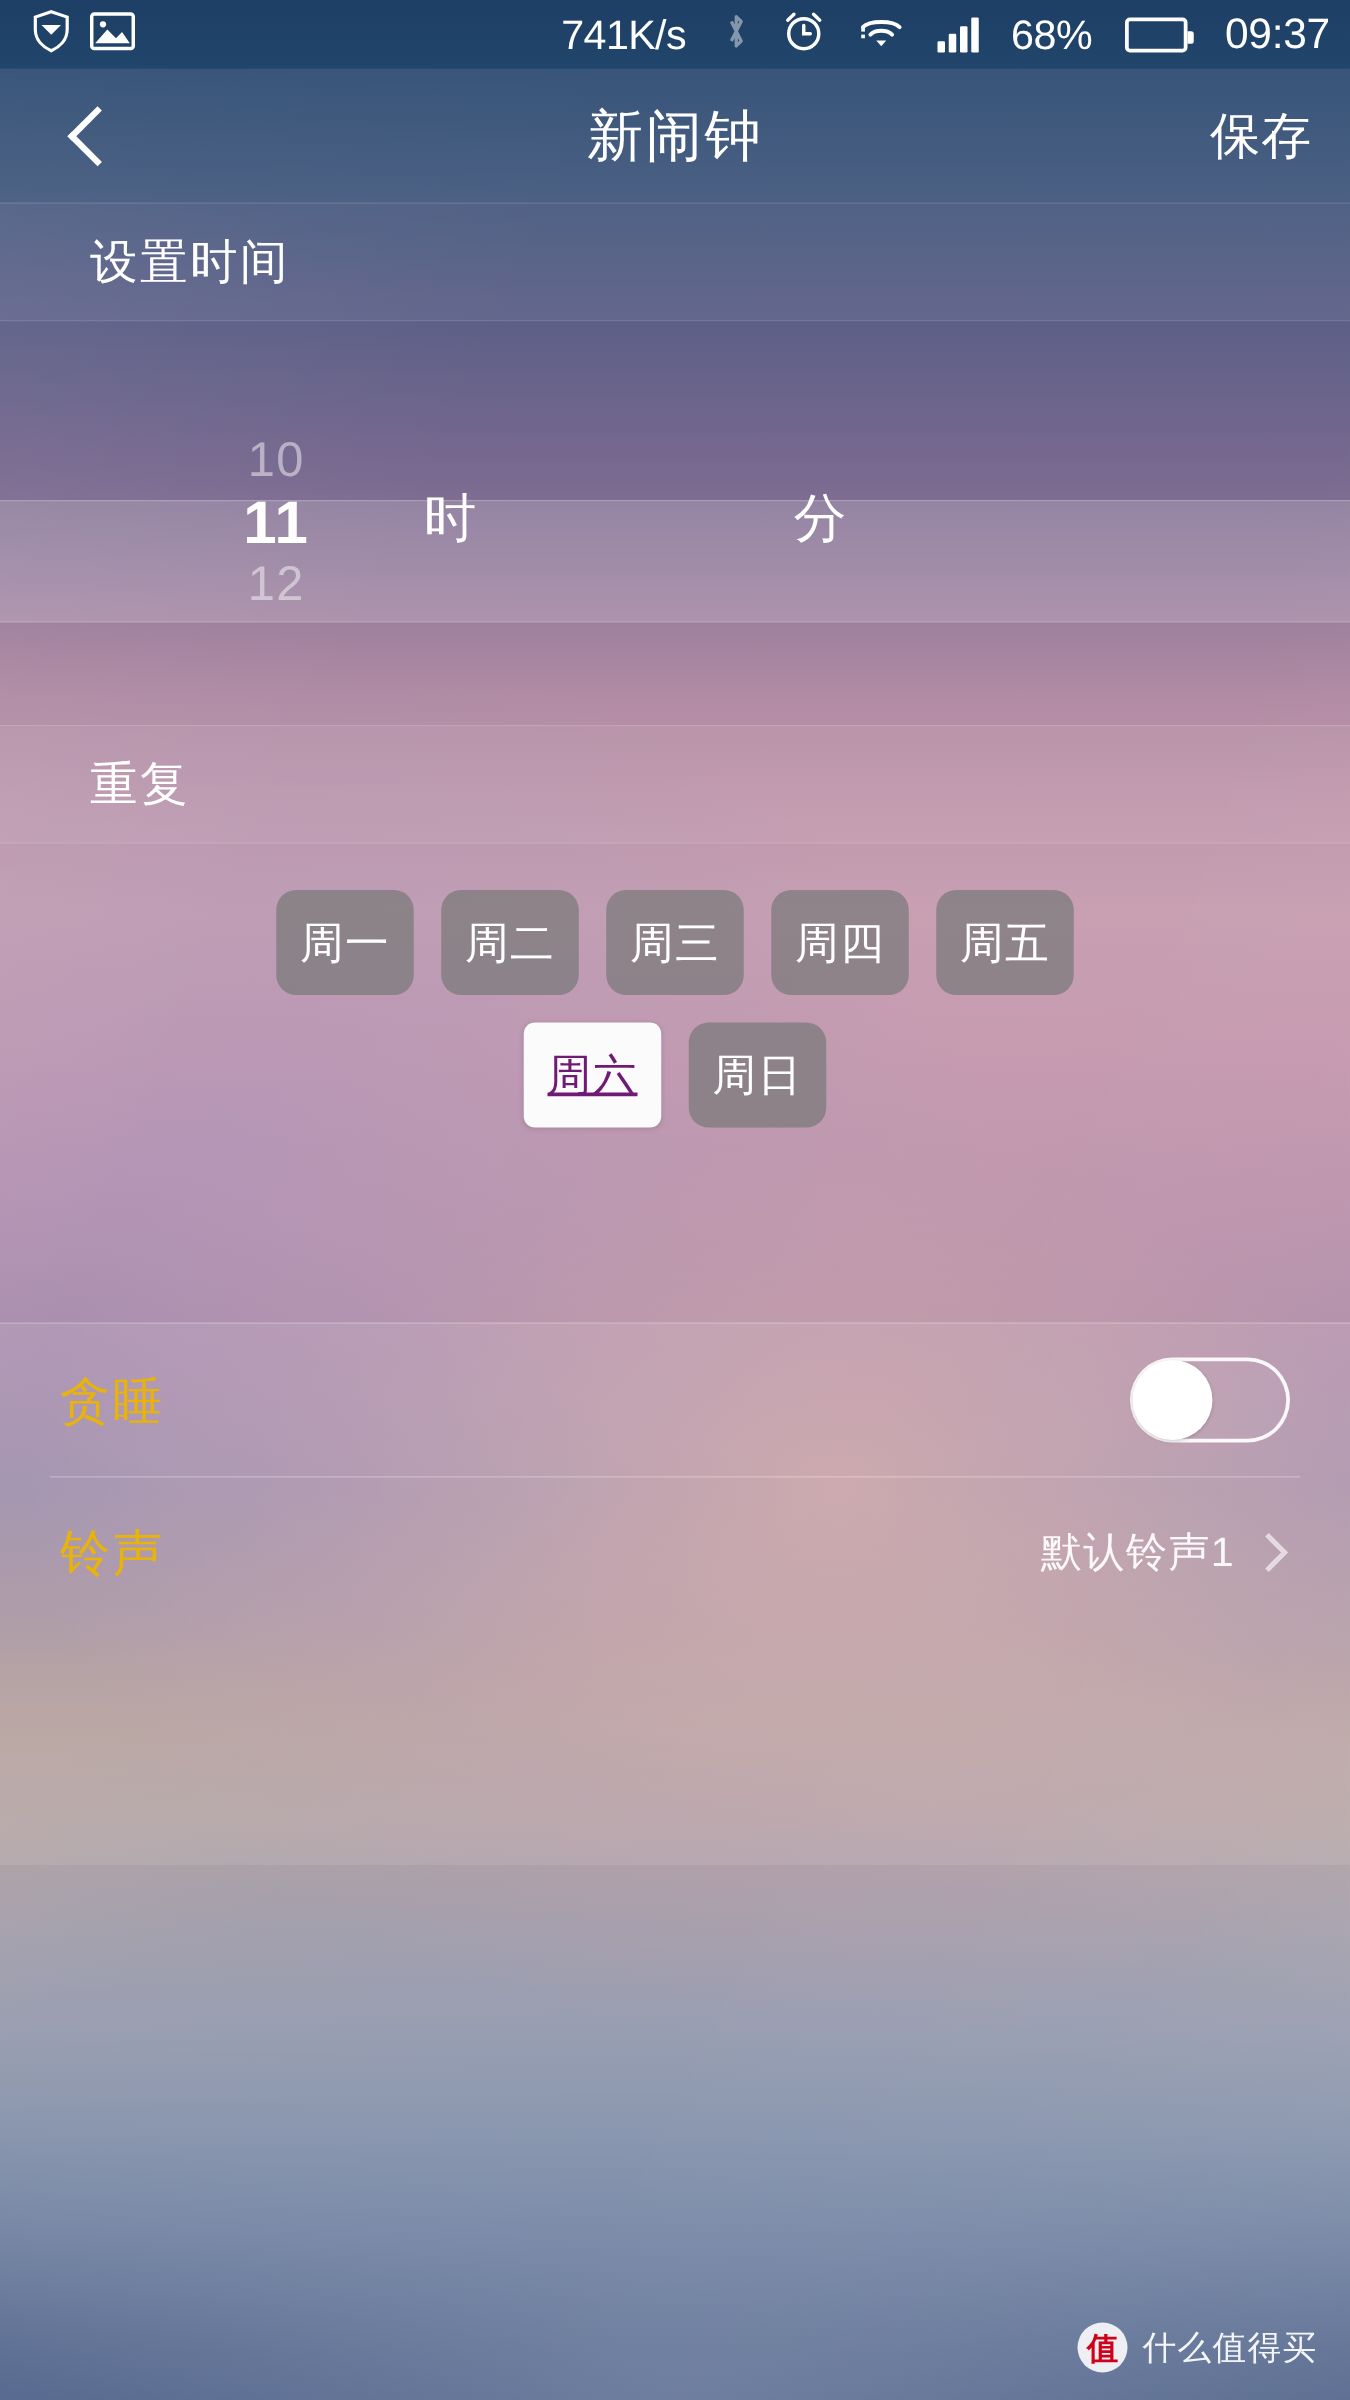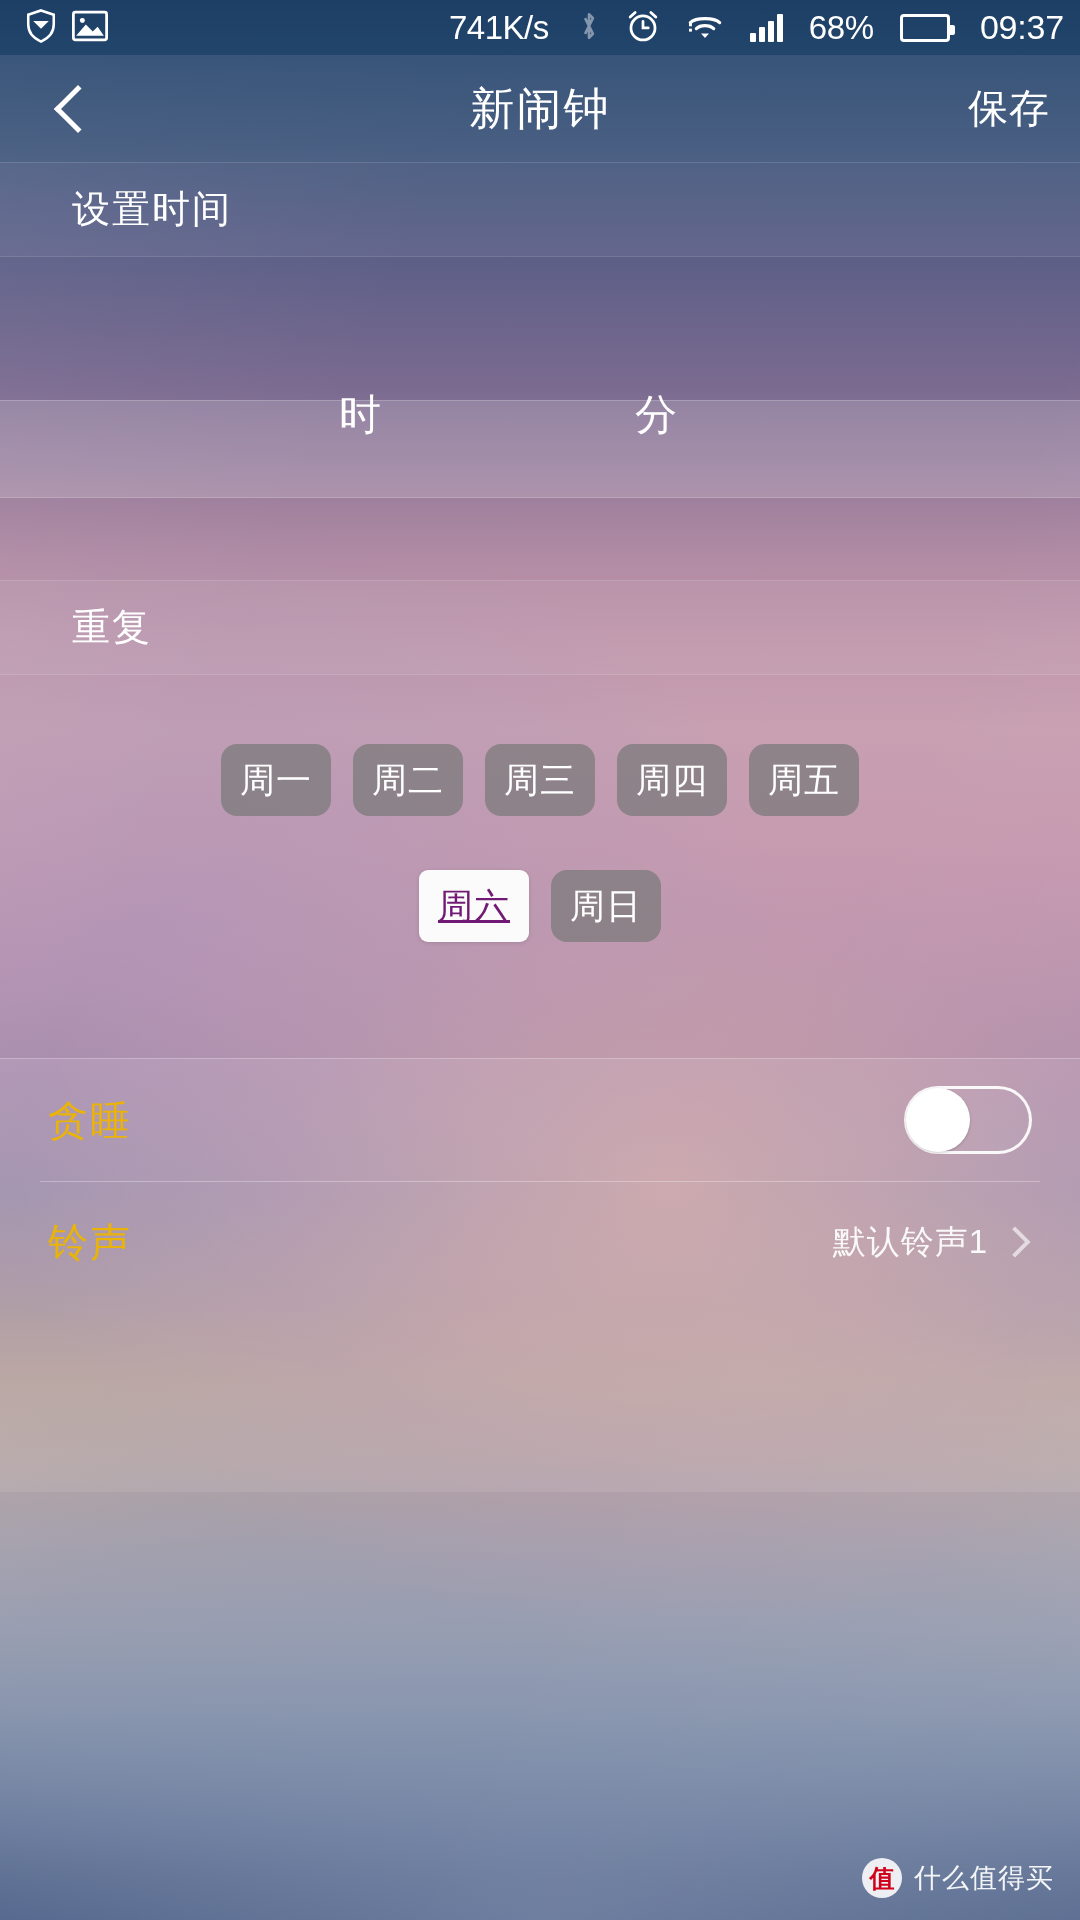--- a/index.html
+++ b/index.html
@@ -220,30 +220,29 @@
   }
   .chip-row {
     display: flex;
     justify-content: center;
     gap: 22px;
   }
   .chip-row.r1 { margin-top: 37px; }
   .chip-row.r2 { margin-top: 22px; }
   .chip {
     width: 110px;
-    height: 72px;
+    height: 84px;
     border-radius: 16px;
     background: rgba(120,120,120,0.72);
     display: flex;
     align-items: center;
     justify-content: center;
     font-size: 35px;
     color: #fff;
     letter-spacing: 1px;
-    margin-top: 32px;
   }
   .chip.sel {
     background: #fbfbfb;
     color: #701a75;
     border-radius: 9px;
     box-shadow: 0 1px 4px rgba(0,0,0,0.12);
     text-decoration: underline;
   }
 
   
@@ -441,20 +440,31 @@
   </div>
 
   <div class="sec-header" id="sec-time">
     <span>设置时间</span>
   </div>
 
   <div class="timepicker">
     <div class="tp-band"></div>
 
     <div class="tp-col-wrap">
+      <div class="tp-stack hours">
+        <div class="cell">
+          <span class="tp-num-dim">10</span>
+        </div>
+        <div class="cell">
+          <span class="tp-num-sel">11</span>
+        </div>
+        <div class="cell">
+          <span class="tp-num-dim">12</span>
+        </div>
+      </div>
 
 
       <span class="tp-unit hour">时</span>
       <span class="tp-unit min">分</span>
     </div>
   </div>
 
   <div class="sec-header" id="sec-repeat">
     <span>重复</span>
   </div>

